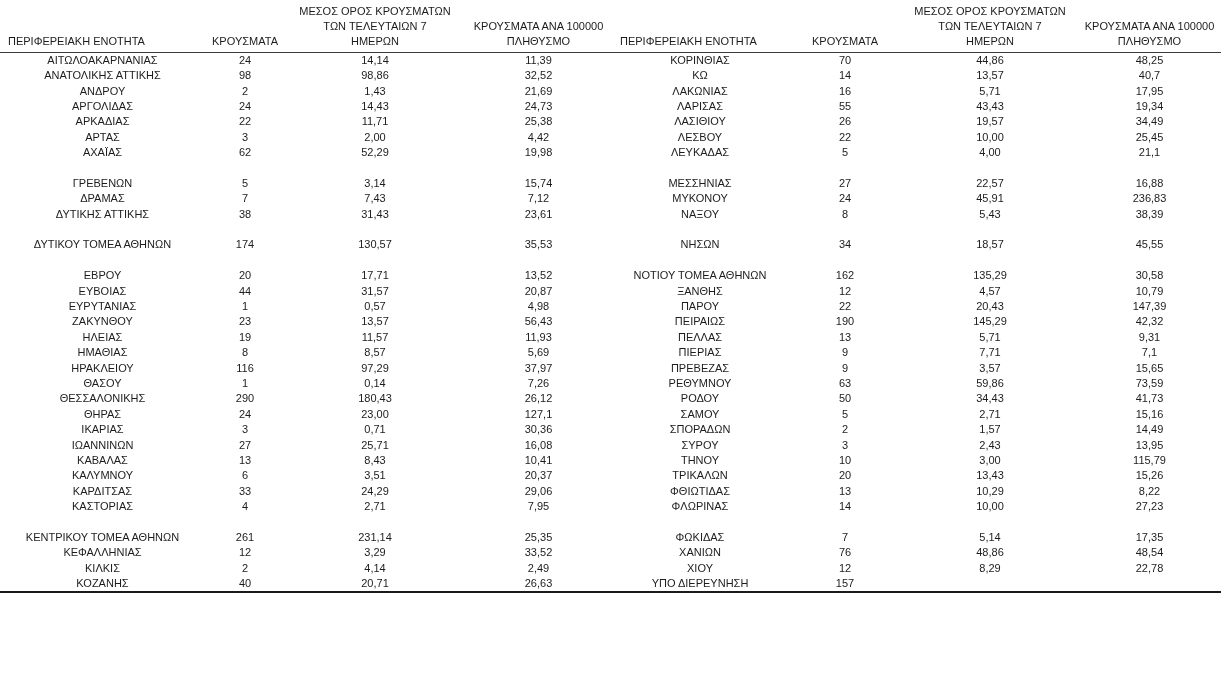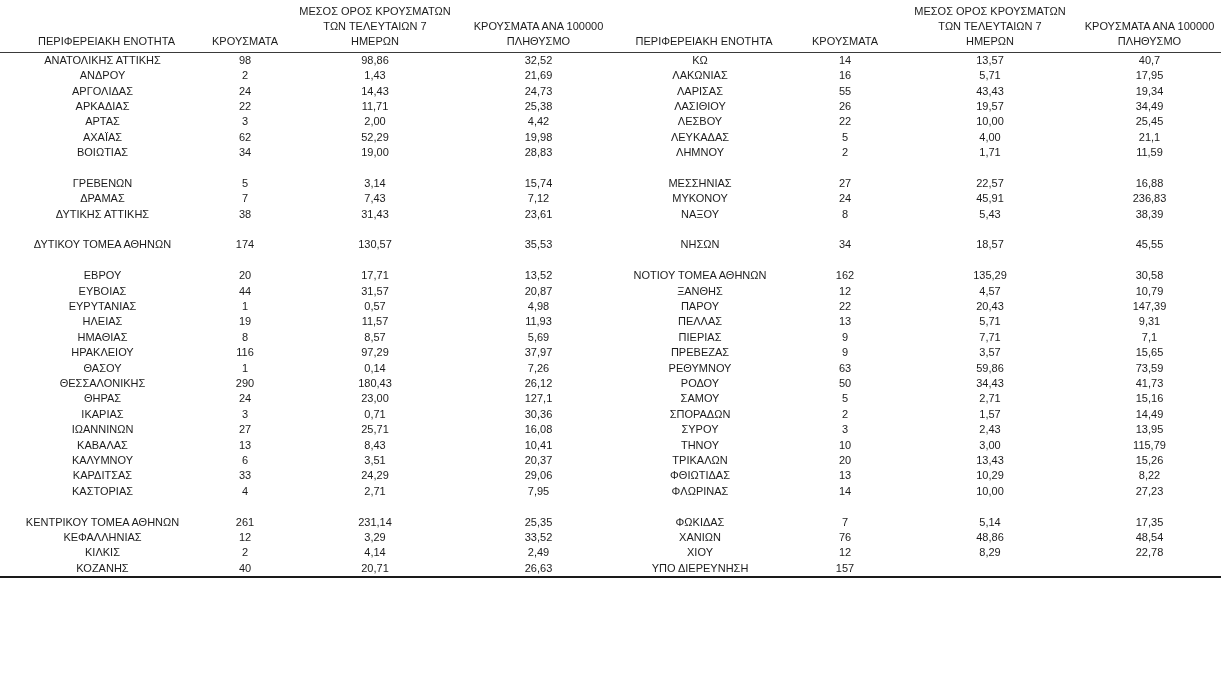--- a/index.html
+++ b/index.html
@@ -28,21 +28,21 @@
     border-bottom: 1px solid #3a3a3a;
   }
   thead td {
     vertical-align: bottom;
     text-align: center;
     padding: 4px 0 3px 0;
     line-height: 15px;
     white-space: nowrap;
   }
   thead td.h-region {
-    text-align: center;
+    text-align: left;
     padding-left: 8px;
   }
   thead td div {
     line-height: 15px;
   }
   tbody tr {
     height: 15.4px;
   }
   tbody td {
     text-align: center;
@@ -87,20 +87,30 @@
           <div>ΤΩΝ ΤΕΛΕΥΤΑΙΩΝ 7</div>
           <div>ΗΜΕΡΩΝ</div>
         </td>
         <td>
           <div>ΚΡΟΥΣΜΑΤΑ ΑΝΑ 100000</div>
           <div>ΠΛΗΘΥΣΜΟ</div>
         </td>
       </tr>
     </thead>
     <tbody>
+  <tr>
+    <td>ΑΙΤΩΛΟΑΚΑΡΝΑΝΙΑΣ</td>
+    <td>24</td>
+    <td>14,14</td>
+    <td>11,39</td>
+    <td>ΚΟΡΙΝΘΙΑΣ</td>
+    <td>70</td>
+    <td>44,86</td>
+    <td>48,25</td>
+  </tr>
 
   <tr>
     <td>ΑΝΑΤΟΛΙΚΗΣ ΑΤΤΙΚΗΣ</td>
     <td>98</td>
     <td>98,86</td>
     <td>32,52</td>
     <td>ΚΩ</td>
     <td>14</td>
     <td>13,57</td>
     <td>40,7</td>
@@ -154,30 +164,20 @@
     <td>ΑΧΑΪΑΣ</td>
     <td>62</td>
     <td>52,29</td>
     <td>19,98</td>
     <td>ΛΕΥΚΑΔΑΣ</td>
     <td>5</td>
     <td>4,00</td>
     <td>21,1</td>
   </tr>
 
-  <tr>
-    <td>ΒΟΙΩΤΙΑΣ</td>
-    <td>34</td>
-    <td>19,00</td>
-    <td>28,83</td>
-    <td>ΛΗΜΝΟΥ</td>
-    <td>2</td>
-    <td>1,71</td>
-    <td>11,59</td>
-  </tr>
 
   <tr>
     <td></td>
     <td></td>
     <td></td>
     <td></td>
     <td></td>
     <td></td>
     <td></td>
     <td></td>
@@ -276,20 +276,30 @@
     <td>ΕΥΡΥΤΑΝΙΑΣ</td>
     <td>1</td>
     <td>0,57</td>
     <td>4,98</td>
     <td>ΠΑΡΟΥ</td>
     <td>22</td>
     <td>20,43</td>
     <td>147,39</td>
   </tr>
 
+  <tr>
+    <td>ΖΑΚΥΝΘΟΥ</td>
+    <td>23</td>
+    <td>13,57</td>
+    <td>56,43</td>
+    <td>ΠΕΙΡΑΙΩΣ</td>
+    <td>190</td>
+    <td>145,29</td>
+    <td>42,32</td>
+  </tr>
 
   <tr>
     <td>ΗΛΕΙΑΣ</td>
     <td>19</td>
     <td>11,57</td>
     <td>11,93</td>
     <td>ΠΕΛΛΑΣ</td>
     <td>13</td>
     <td>5,71</td>
     <td>9,31</td>

